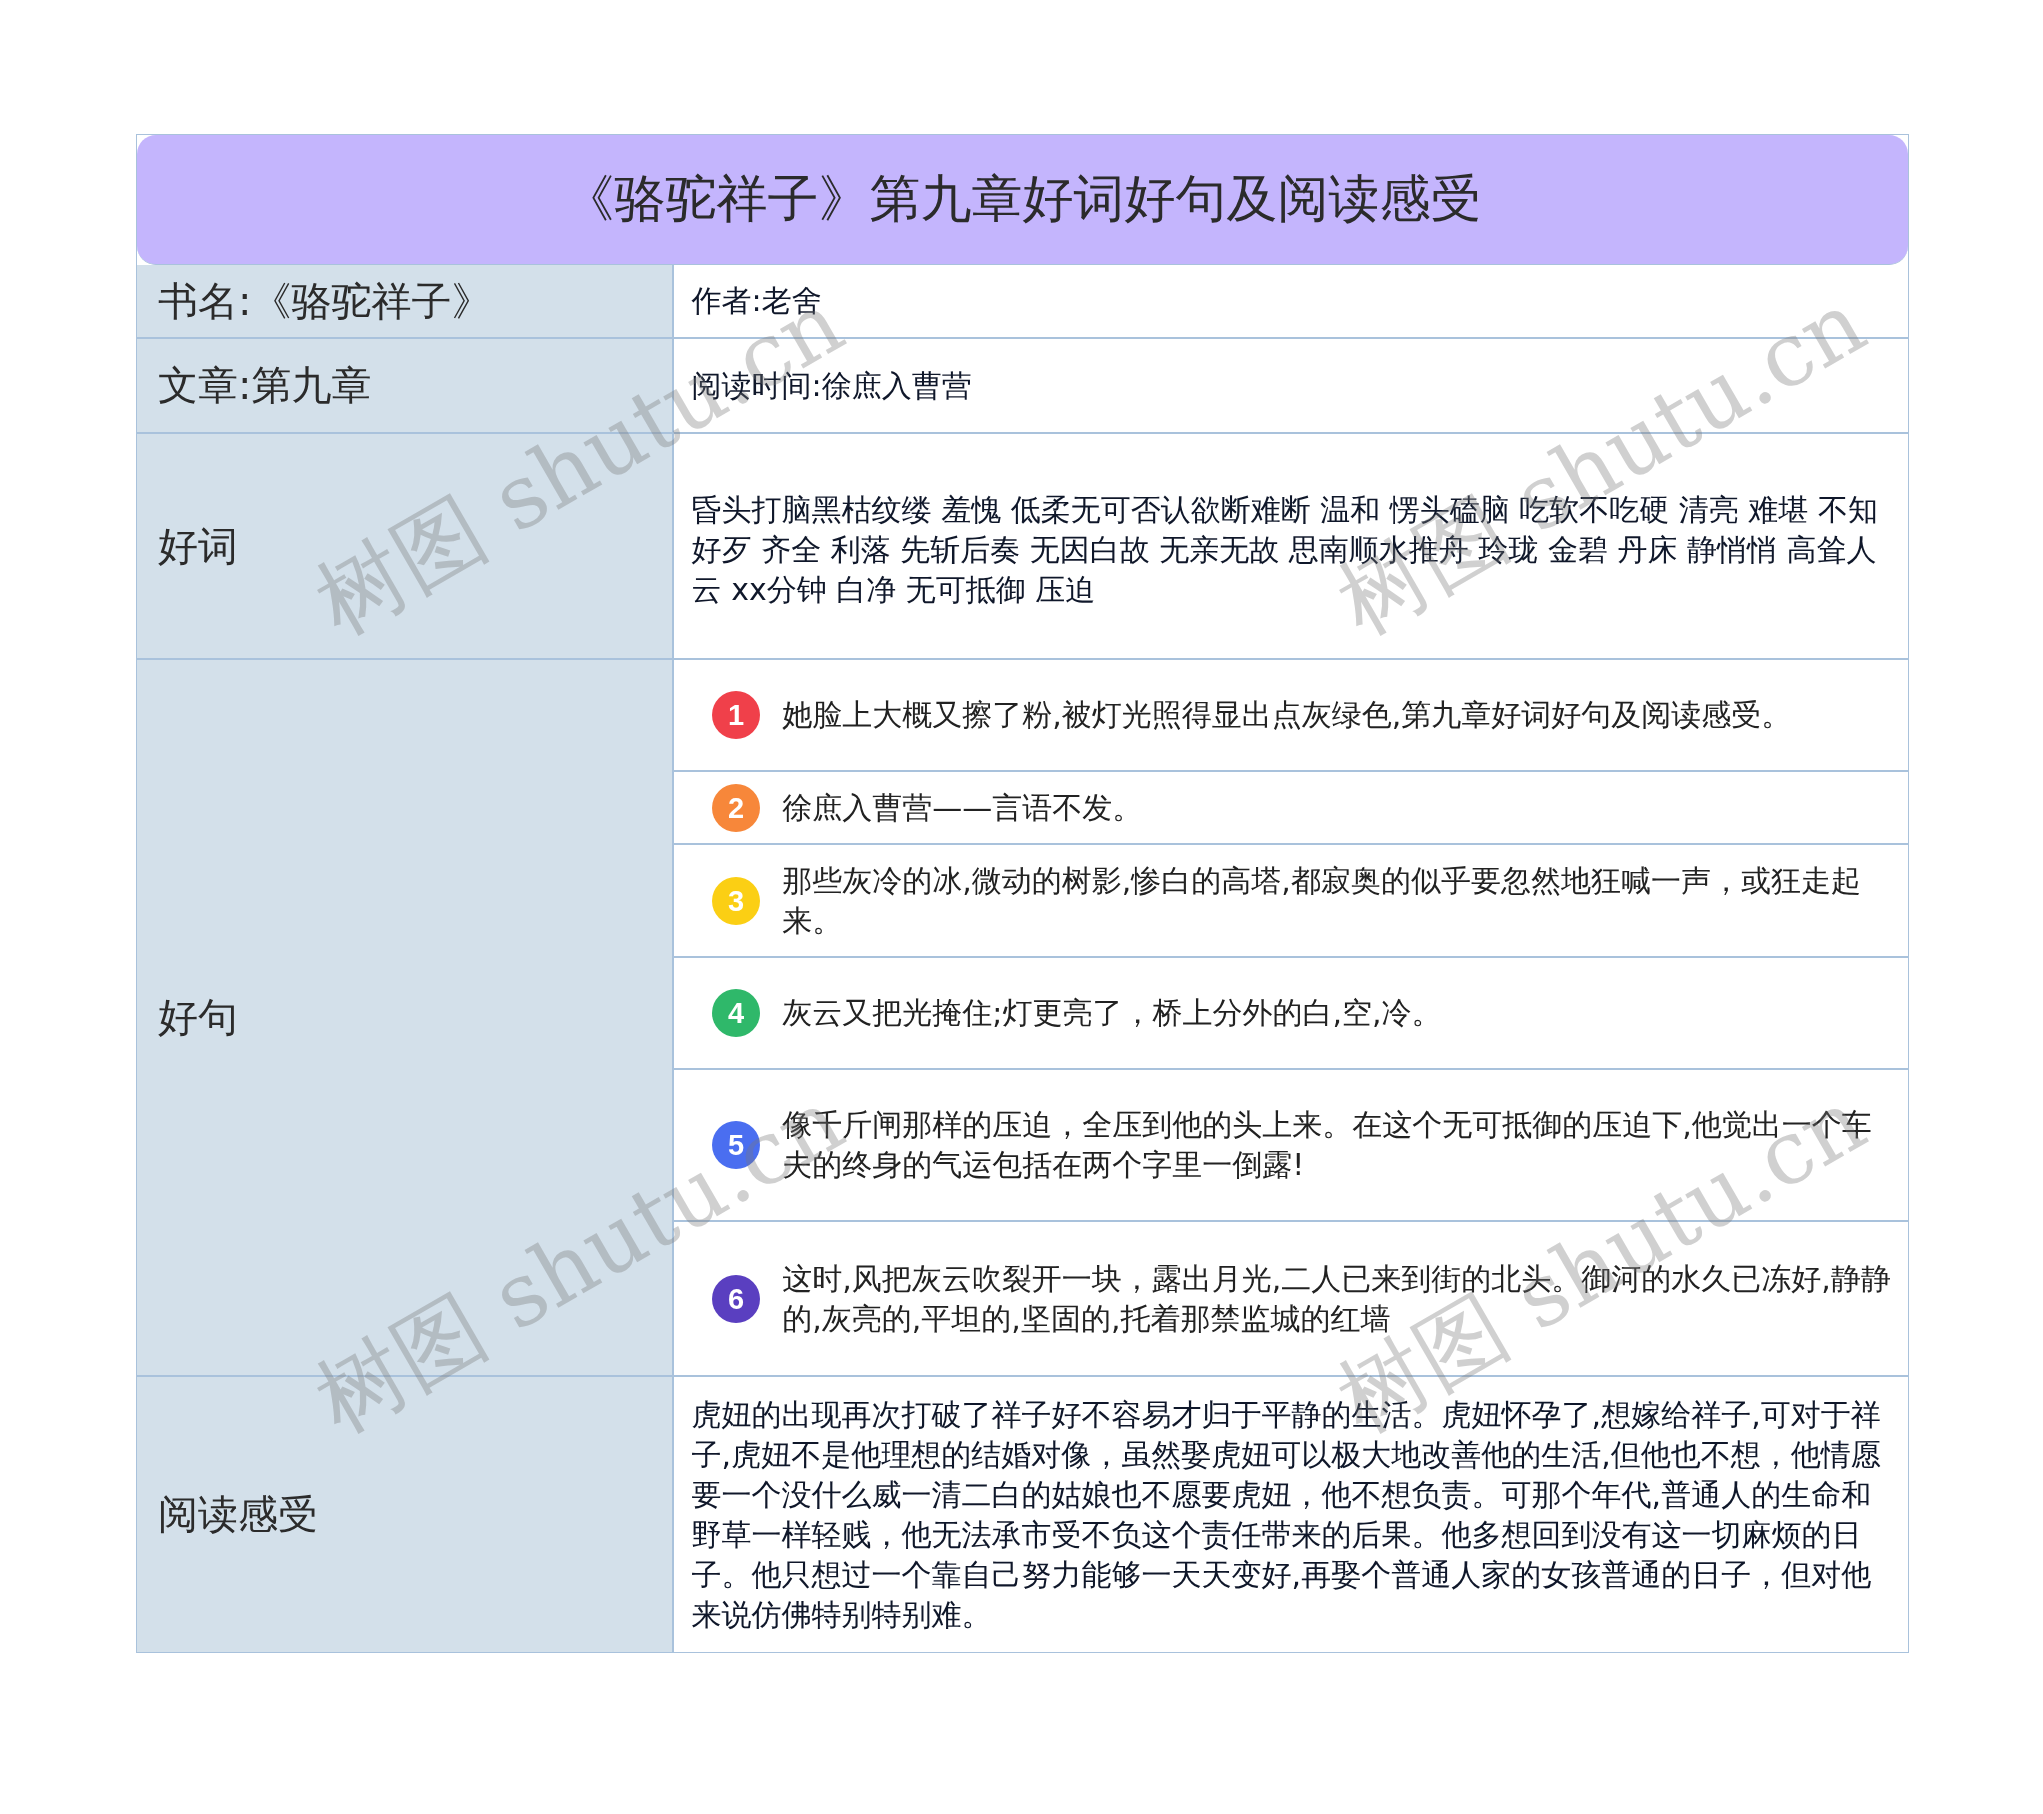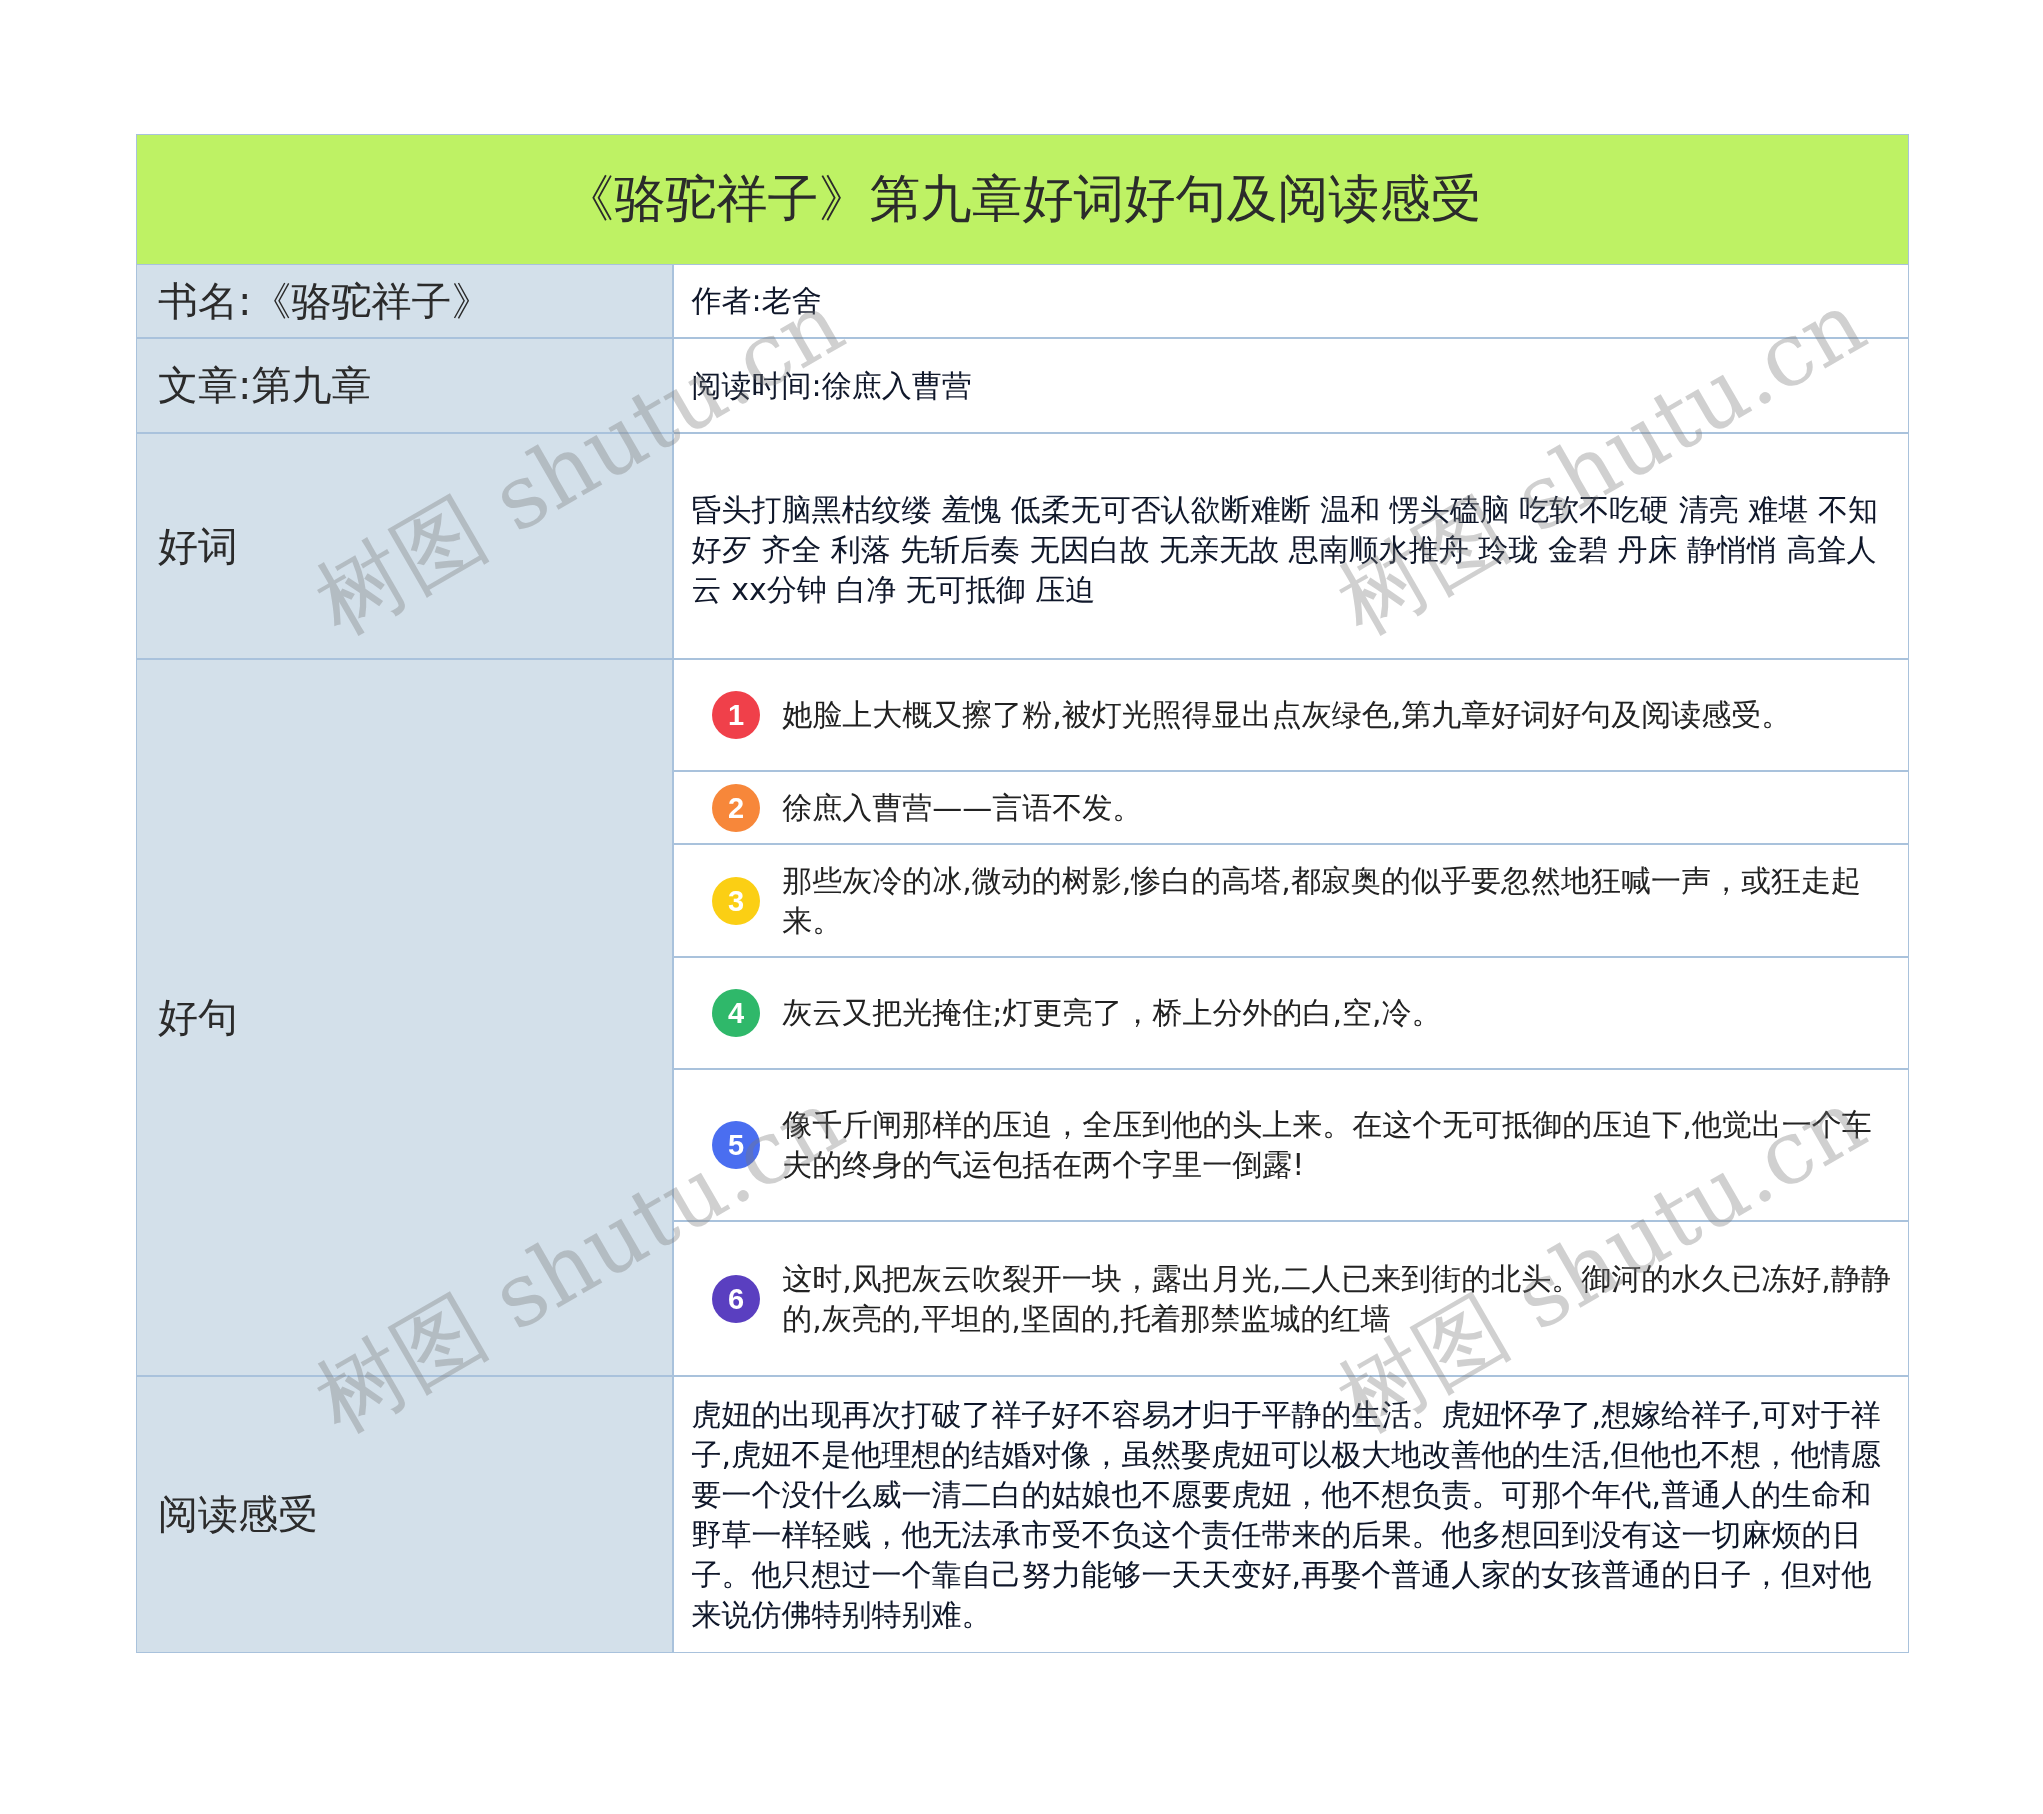--- a/index.html
+++ b/index.html
@@ -1,20 +1,20 @@
 <!DOCTYPE html>
 <html style="font-size:12.8px"><head>
 <meta charset="utf-8">
 <style>
   html, body { margin:0; padding:0; }
   body { width:2043px; height:1814px; background:#ffffff; position:relative; overflow:hidden;
          font-family:"DejaVu Sans","Liberation Sans",sans-serif; color:#333333; }
   .table { position:absolute; left:136px; top:134px; width:1773px; border:1.6px solid #a9c2dc; box-sizing:border-box; background:#fff; }
-  .header { height:129px; background:#bef264; display:flex; align-items:center; justify-content:center;
-            font-size:51px; color:#2b2b2b; border-bottom:1.6px solid #a9c2dc; }
+  .header { height:129px; background:#c4b5fd; display:flex; align-items:center; justify-content:center;
+            font-size:51px; color:#2b2b2b; border-bottom:1.6px solid #a9c2dc;border-radius:19px; }
   .row { display:flex; border-bottom:2.4px solid #a9c2dc; box-sizing:border-box; }
   .row:last-child { border-bottom:none; }
   .lcell { width:537px; flex:none; background:#d3e0ea; border-right:2.4px solid #a9c2dc; box-sizing:border-box;
            display:flex; align-items:center; padding-left:21px; font-size:40px; color:#2b2b2b; }
   .rcell { flex:1; display:flex; align-items:center; padding:0 16px 0 17.6px; font-size:30px; line-height:40px; color:#0f172a; box-sizing:border-box; }
   .r1 { height:74px; }
   .r2 { height:95px; }
   .r3 { height:226px; }
   .r3 .rcell { padding-top:8px; }
   .r5 { height:275px; }

